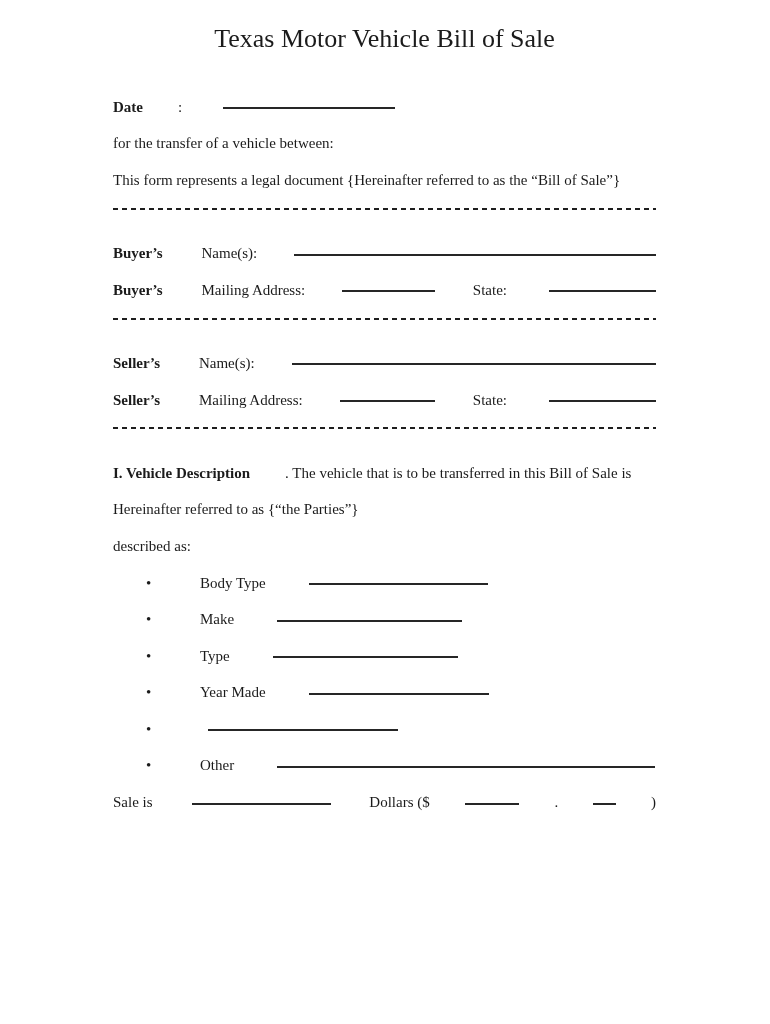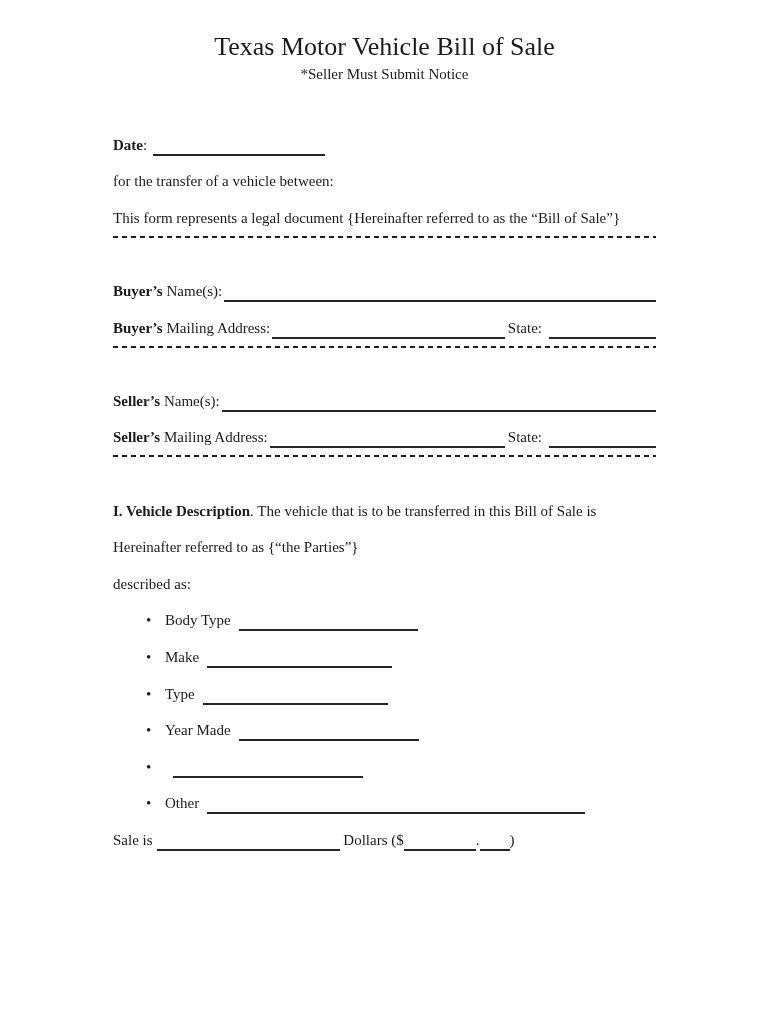--- a/index.html
+++ b/index.html
@@ -3,25 +3,25 @@
 <meta charset="utf-8">
 <style>
   html,body{margin:0;padding:0;}
   body{
     width:770px;height:1024px;
     background:#ffffff;
     color:#1b1b1b;
     font-family:"Liberation Serif", serif;
     overflow:hidden;
   }
-  .doc{padding:30px 114px 0 113px;}
+  .doc{padding:22px 114px 0 113px;}
   .hdr{text-align:center;margin-bottom:33px;}
   .title{font-size:26px;line-height:34px;font-weight:400;}
   .subtitle{font-size:15px;line-height:20px;}
-  .row{height:36.6px;display:flex;align-items:flex-end;font-size:15px;}
+  .row{height:36.6px;display:flex;align-items:center;font-size:15px;gap:35px;}
   .row span{white-space:pre;}
   .b{font-weight:bold;}
   .blank{
     display:block;height:0;
     border-bottom:2px solid #262626;
     margin-bottom:-2px;
   }
   .grow{flex:1;}
   .sep{
     align-self:flex-start;
@@ -36,21 +36,20 @@
   .w190{width:190px;} .w378{width:378px;}
   .w183{width:183px;} .w72{width:72px;} .w30{width:30px;}
 </style>
 </head>
 <body>
 
 <div class="doc">
 
   <div class="hdr">
     <div class="title">Texas Motor Vehicle Bill of Sale</div>
-    <div class="subtitle">*Seller Must Submit Notice</div>
   </div>
 
   <div class="row">
     <span class="b">Date</span>
       <span>:</span>
     <span class="blank w172 ml6"></span>
   </div>
 
   <div class="row">
     <span>for the transfer of a vehicle between:</span>

